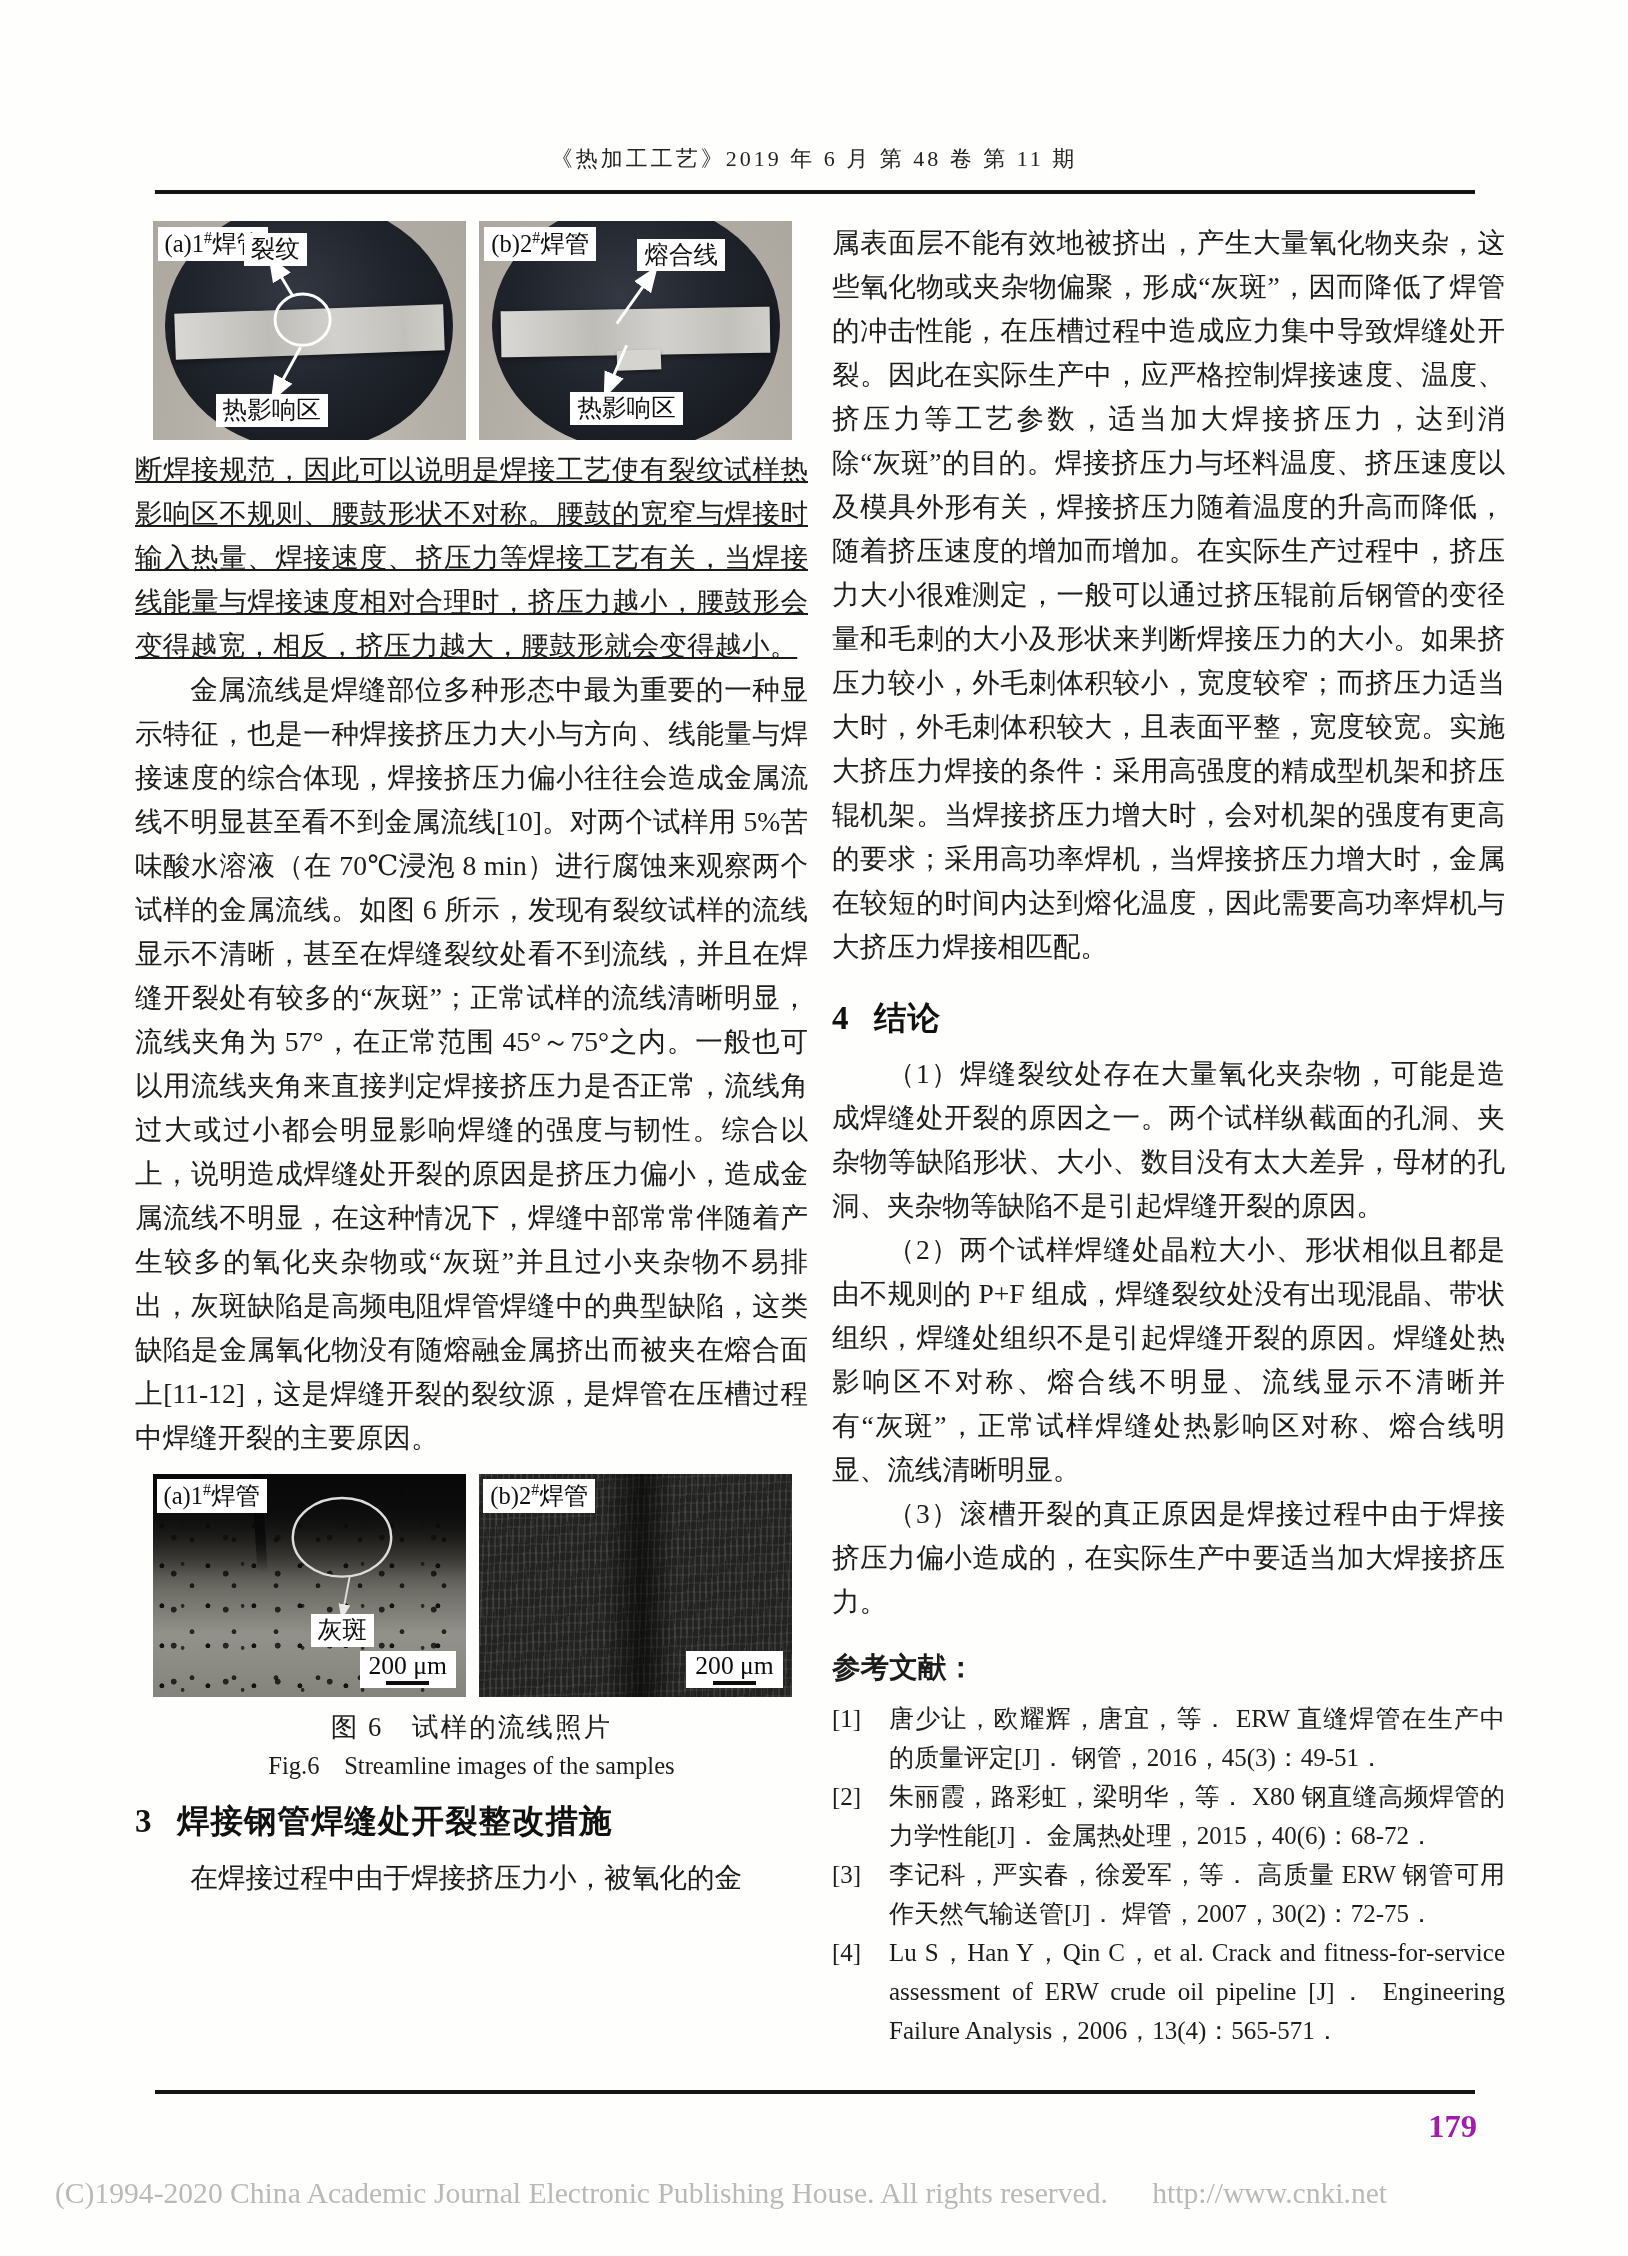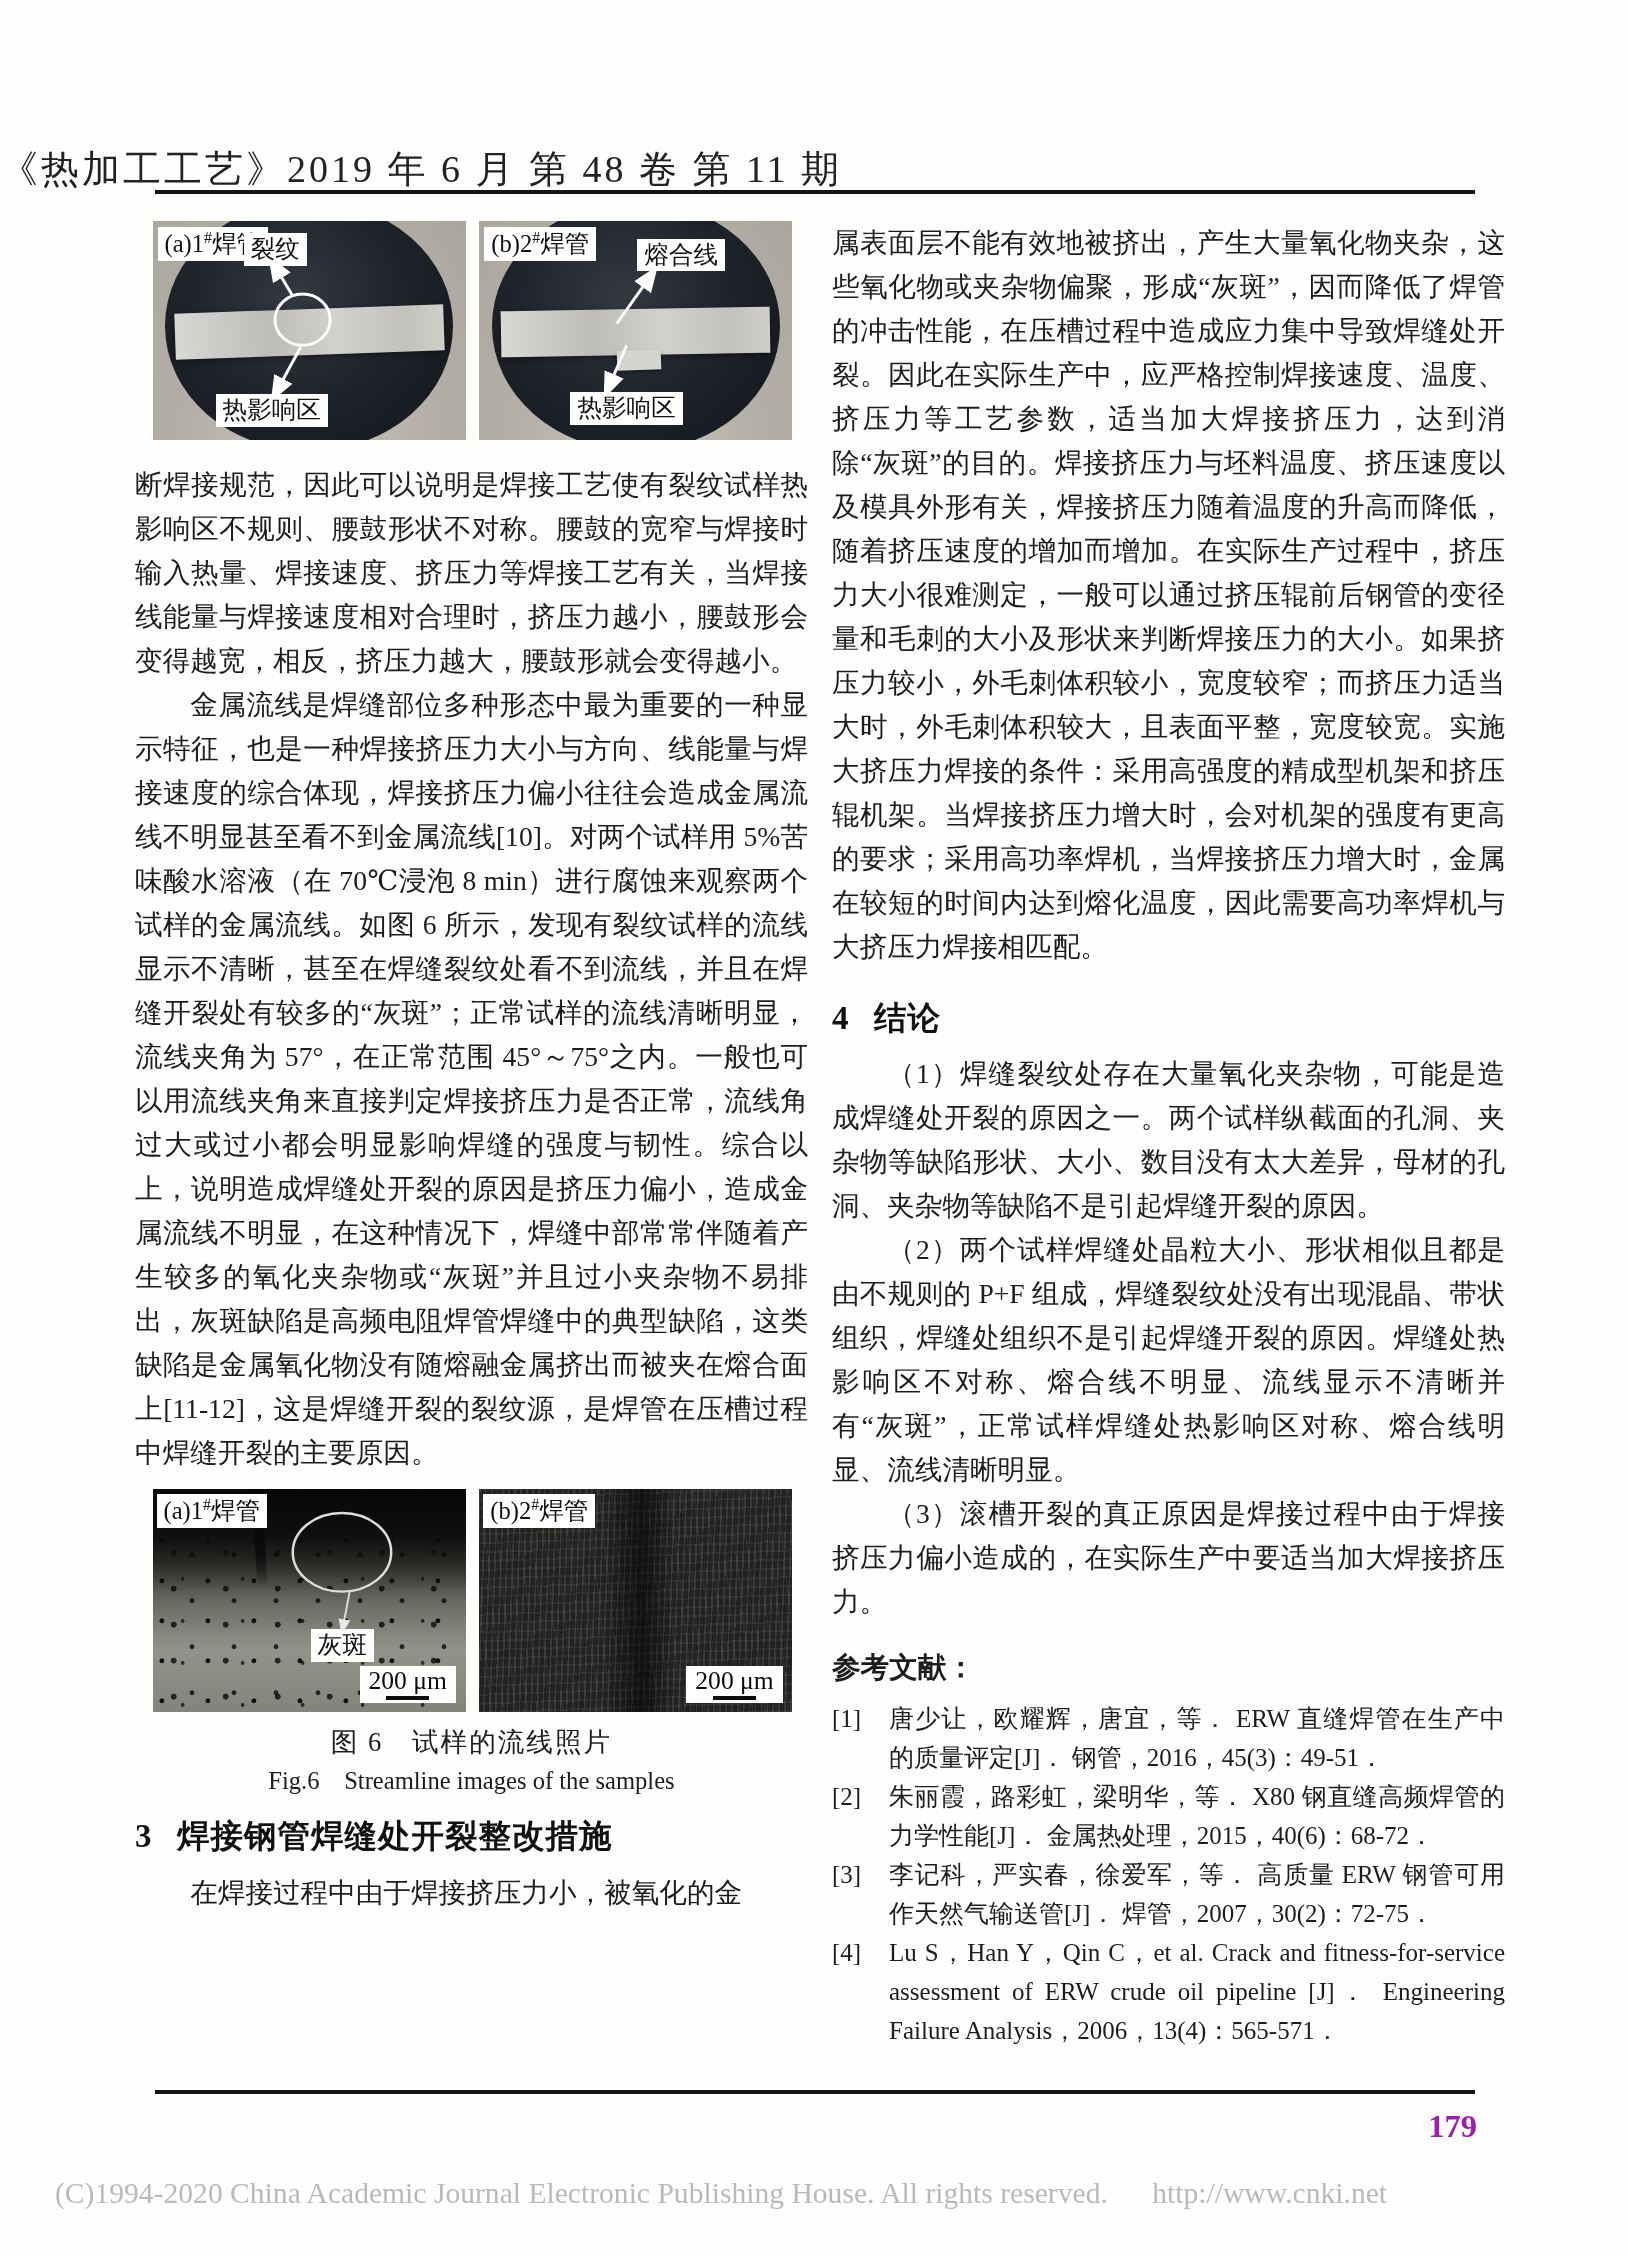--- a/index.html
+++ b/index.html
@@ -1,21 +1,21 @@
 <!DOCTYPE html>
 <html><head>
 <meta charset="utf-8">
 <style>
   html,body{margin:0;padding:0;background:#e8e8e8;}
   .page{position:relative;width:1628px;height:2257px;margin:0 auto;background:#fefefd;
         font-family:"Liberation Serif","DejaVu Serif",serif;color:#1c1c1c;overflow:hidden;}
 
   
-  .journal-header{position:absolute;top:144px;left:0;width:100%;text-align:left;
-        font-size:38px;letter-spacing:3px;color:#222;}
+  .journal-header{position:absolute;top:144px;left:0;width:100%;text-align:center;
+        font-size:22px;letter-spacing:3px;color:#222;}
   .rule{position:absolute;background:#151515;}
   .rule-top{top:190px;left:155px;width:1320px;height:3.9px;}
   .rule-bottom{top:2090px;left:155px;width:1320px;height:3.9px;}
 
   
   .col{position:absolute;width:673px;text-align:justify;}
   .col-left{left:135px;top:221px;}
   .col-right{left:832px;top:221px;}
   p.body{font-size:27.6px;line-height:44px;margin:0;text-align:justify;text-justify:inter-ideograph;}
   p.indent{text-indent:2em;}
@@ -129,21 +129,21 @@
             <line x1="140" y1="104" x2="174" y2="56" stroke="#ffffff" stroke-width="3" marker-end="url(#ah-w2)"></line>
             <line x1="150" y1="126" x2="132" y2="168" stroke="#ffffff" stroke-width="3" marker-end="url(#ah-w2)"></line>
           </svg>
           <div class="plabel" style="left:4.9px;top:5.9px;"><span>(b)2</span><sup>#</sup><span>焊管</span></div>
           <div class="plabel" style="left:158px;top:17.7px;">熔合线</div>
           <div class="plabel" style="left:91px;top:171px;">热影响区</div>
         </div>
       </div>
     </figure>
 
-    <p class="body" style="margin-top:23px;">断焊接规范，因此可以说明是焊接工艺使有裂纹试样热影响区不规则、腰鼓形状不对称。腰鼓的宽窄与焊接时输入热量、焊接速度、挤压力等焊接工艺有关，当焊接线能量与焊接速度相对合理时，挤压力越小，腰鼓形会变得越宽，相反，挤压力越大，腰鼓形就会变得越小。</p>
+    <p class="body" style="margin-top:8px;text-decoration:underline;">断焊接规范，因此可以说明是焊接工艺使有裂纹试样热影响区不规则、腰鼓形状不对称。腰鼓的宽窄与焊接时输入热量、焊接速度、挤压力等焊接工艺有关，当焊接线能量与焊接速度相对合理时，挤压力越小，腰鼓形会变得越宽，相反，挤压力越大，腰鼓形就会变得越小。</p>
     <p class="body indent">金属流线是焊缝部位多种形态中最为重要的一种显示特征，也是一种焊接挤压力大小与方向、线能量与焊接速度的综合体现，焊接挤压力偏小往往会造成金属流线不明显甚至看不到金属流线[10]。对两个试样用 5%苦味酸水溶液（在 70℃浸泡 8 min）进行腐蚀来观察两个试样的金属流线。如图 6 所示，发现有裂纹试样的流线显示不清晰，甚至在焊缝裂纹处看不到流线，并且在焊缝开裂处有较多的“灰斑”；正常试样的流线清晰明显，流线夹角为 57°，在正常范围 45°～75°之内。一般也可以用流线夹角来直接判定焊接挤压力是否正常，流线角过大或过小都会明显影响焊缝的强度与韧性。综合以上，说明造成焊缝处开裂的原因是挤压力偏小，造成金属流线不明显，在这种情况下，焊缝中部常常伴随着产生较多的氧化夹杂物或“灰斑”并且过小夹杂物不易排出，灰斑缺陷是高频电阻焊管焊缝中的典型缺陷，这类缺陷是金属氧化物没有随熔融金属挤出而被夹在熔合面上[11-12]，这是焊缝开裂的裂纹源，是焊管在压槽过程中焊缝开裂的主要原因。</p>
 
     <figure style="margin-top:13.8px;">
       <div class="photo-row">
 
         <div class="photo photo6a">
           <div class="slit"></div>
           <svg class="overlay" viewBox="0 0 318 226">
             <defs>
               <marker id="ah-w3" markerWidth="8" markerHeight="8" refX="4" refY="4" orient="auto">

